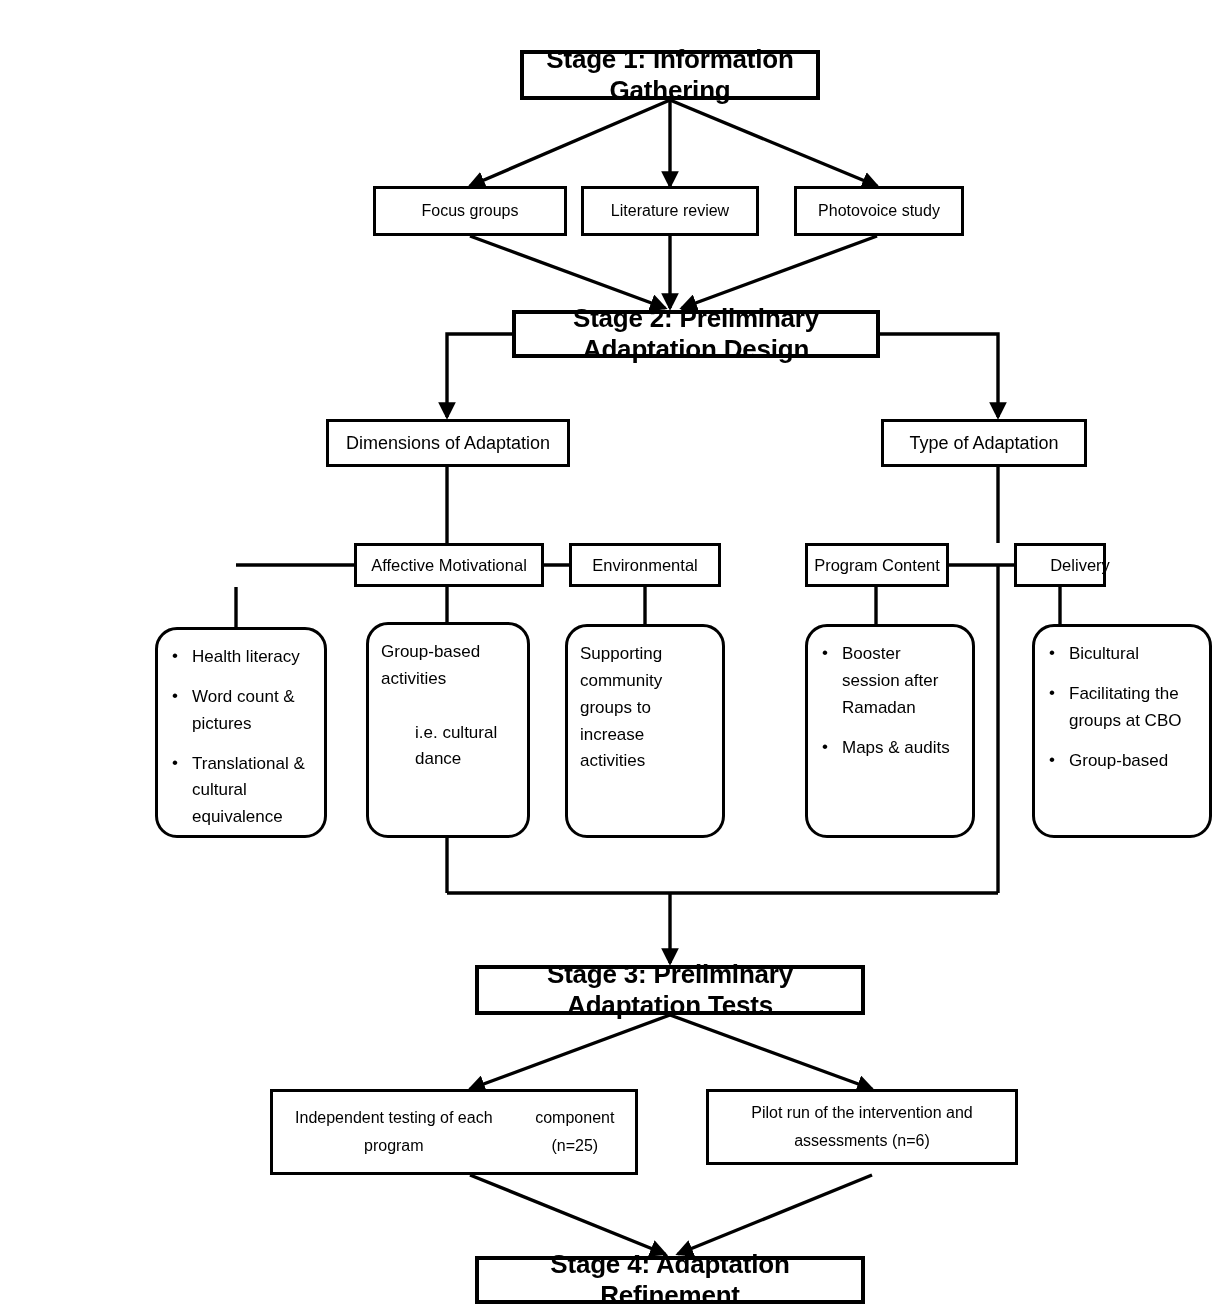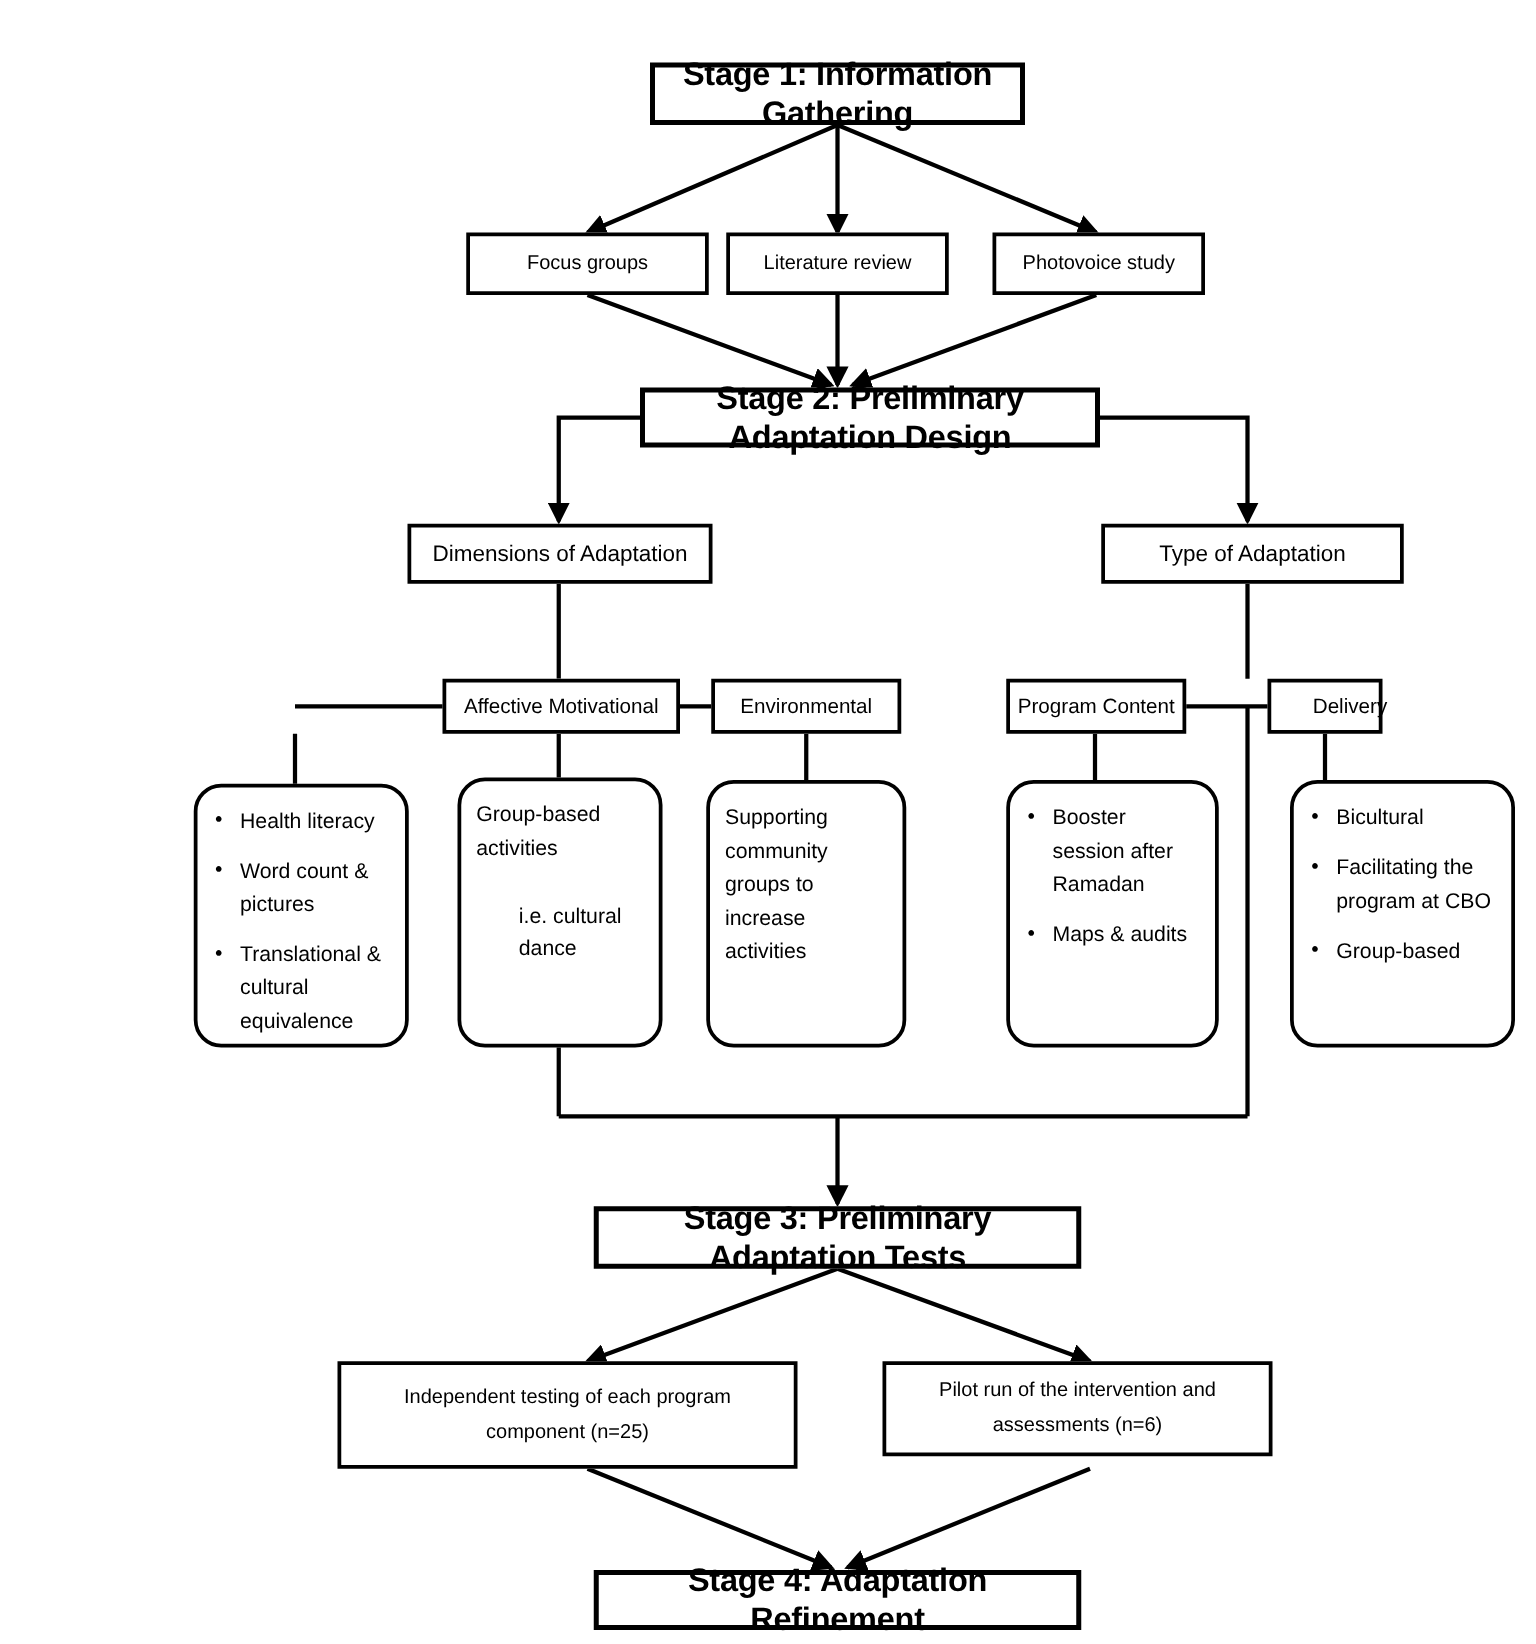--- a/index.html
+++ b/index.html
@@ -162,21 +162,21 @@
     <span>Photovoice study</span>
   </div>
 
   <div class="node stage" style="left:512px; top:310px; width:368px; height:48px;">
     <span>Stage 2: Preliminary Adaptation Design</span>
   </div>
 
   <div class="node midbox" style="left:326px; top:419px; width:244px; height:48px;">
     <span>Dimensions of Adaptation</span>
   </div>
-  <div class="node midbox" style="left:881px; top:419px; width:242px; height:48px;">
+  <div class="node midbox" style="left:881px; top:419px; width:206px; height:48px;">
     <span>Type of Adaptation</span>
   </div>
 
   <div class="node catbox" style="left:354px; top:543px; width:190px; height:44px;">
     <span>Affective Motivational</span>
   </div>
   <div class="node catbox" style="left:569px; top:543px; width:152px; height:44px;">
     <span>Environmental</span>
   </div>
 
@@ -223,31 +223,31 @@
         <li>Booster session after Ramadan</li>
         <li>Maps &amp; audits</li>
       </ul>
     </div>
   </div>
 
   <div class="node rounded" style="left:1032px; top:624px; width:180px; height:214px;">
     <div class="body">
       <ul class="bullets">
         <li>Bicultural</li>
-        <li>Facilitating the program at CBO</li>
+        <li>Facilitating the groups at CBO</li>
         <li>Group-based</li>
       </ul>
     </div>
   </div>
 
   <div class="node stage" style="left:475px; top:965px; width:390px; height:50px;">
     <span>Stage 3: Preliminary Adaptation Tests</span>
   </div>
 
-  <div class="node plainbox twoline" style="left:270px; top:1089px; width:368px; height:86px; flex-direction:column;">
+  <div class="node plainbox twoline" style="left:270px; top:1089px; width:368px; height:86px; ">
     <span>Independent testing of each program</span>
     <span>component (n=25)</span>
   </div>
   <div class="node plainbox twoline" style="left:706px; top:1089px; width:312px; height:76px; flex-direction:column;">
     <span>Pilot run of the intervention and</span>
     <span>assessments (n=6)</span>
   </div>
 
   <div class="node stage" style="left:475px; top:1256px; width:390px; height:48px;">
     <span>Stage 4: Adaptation Refinement</span>

